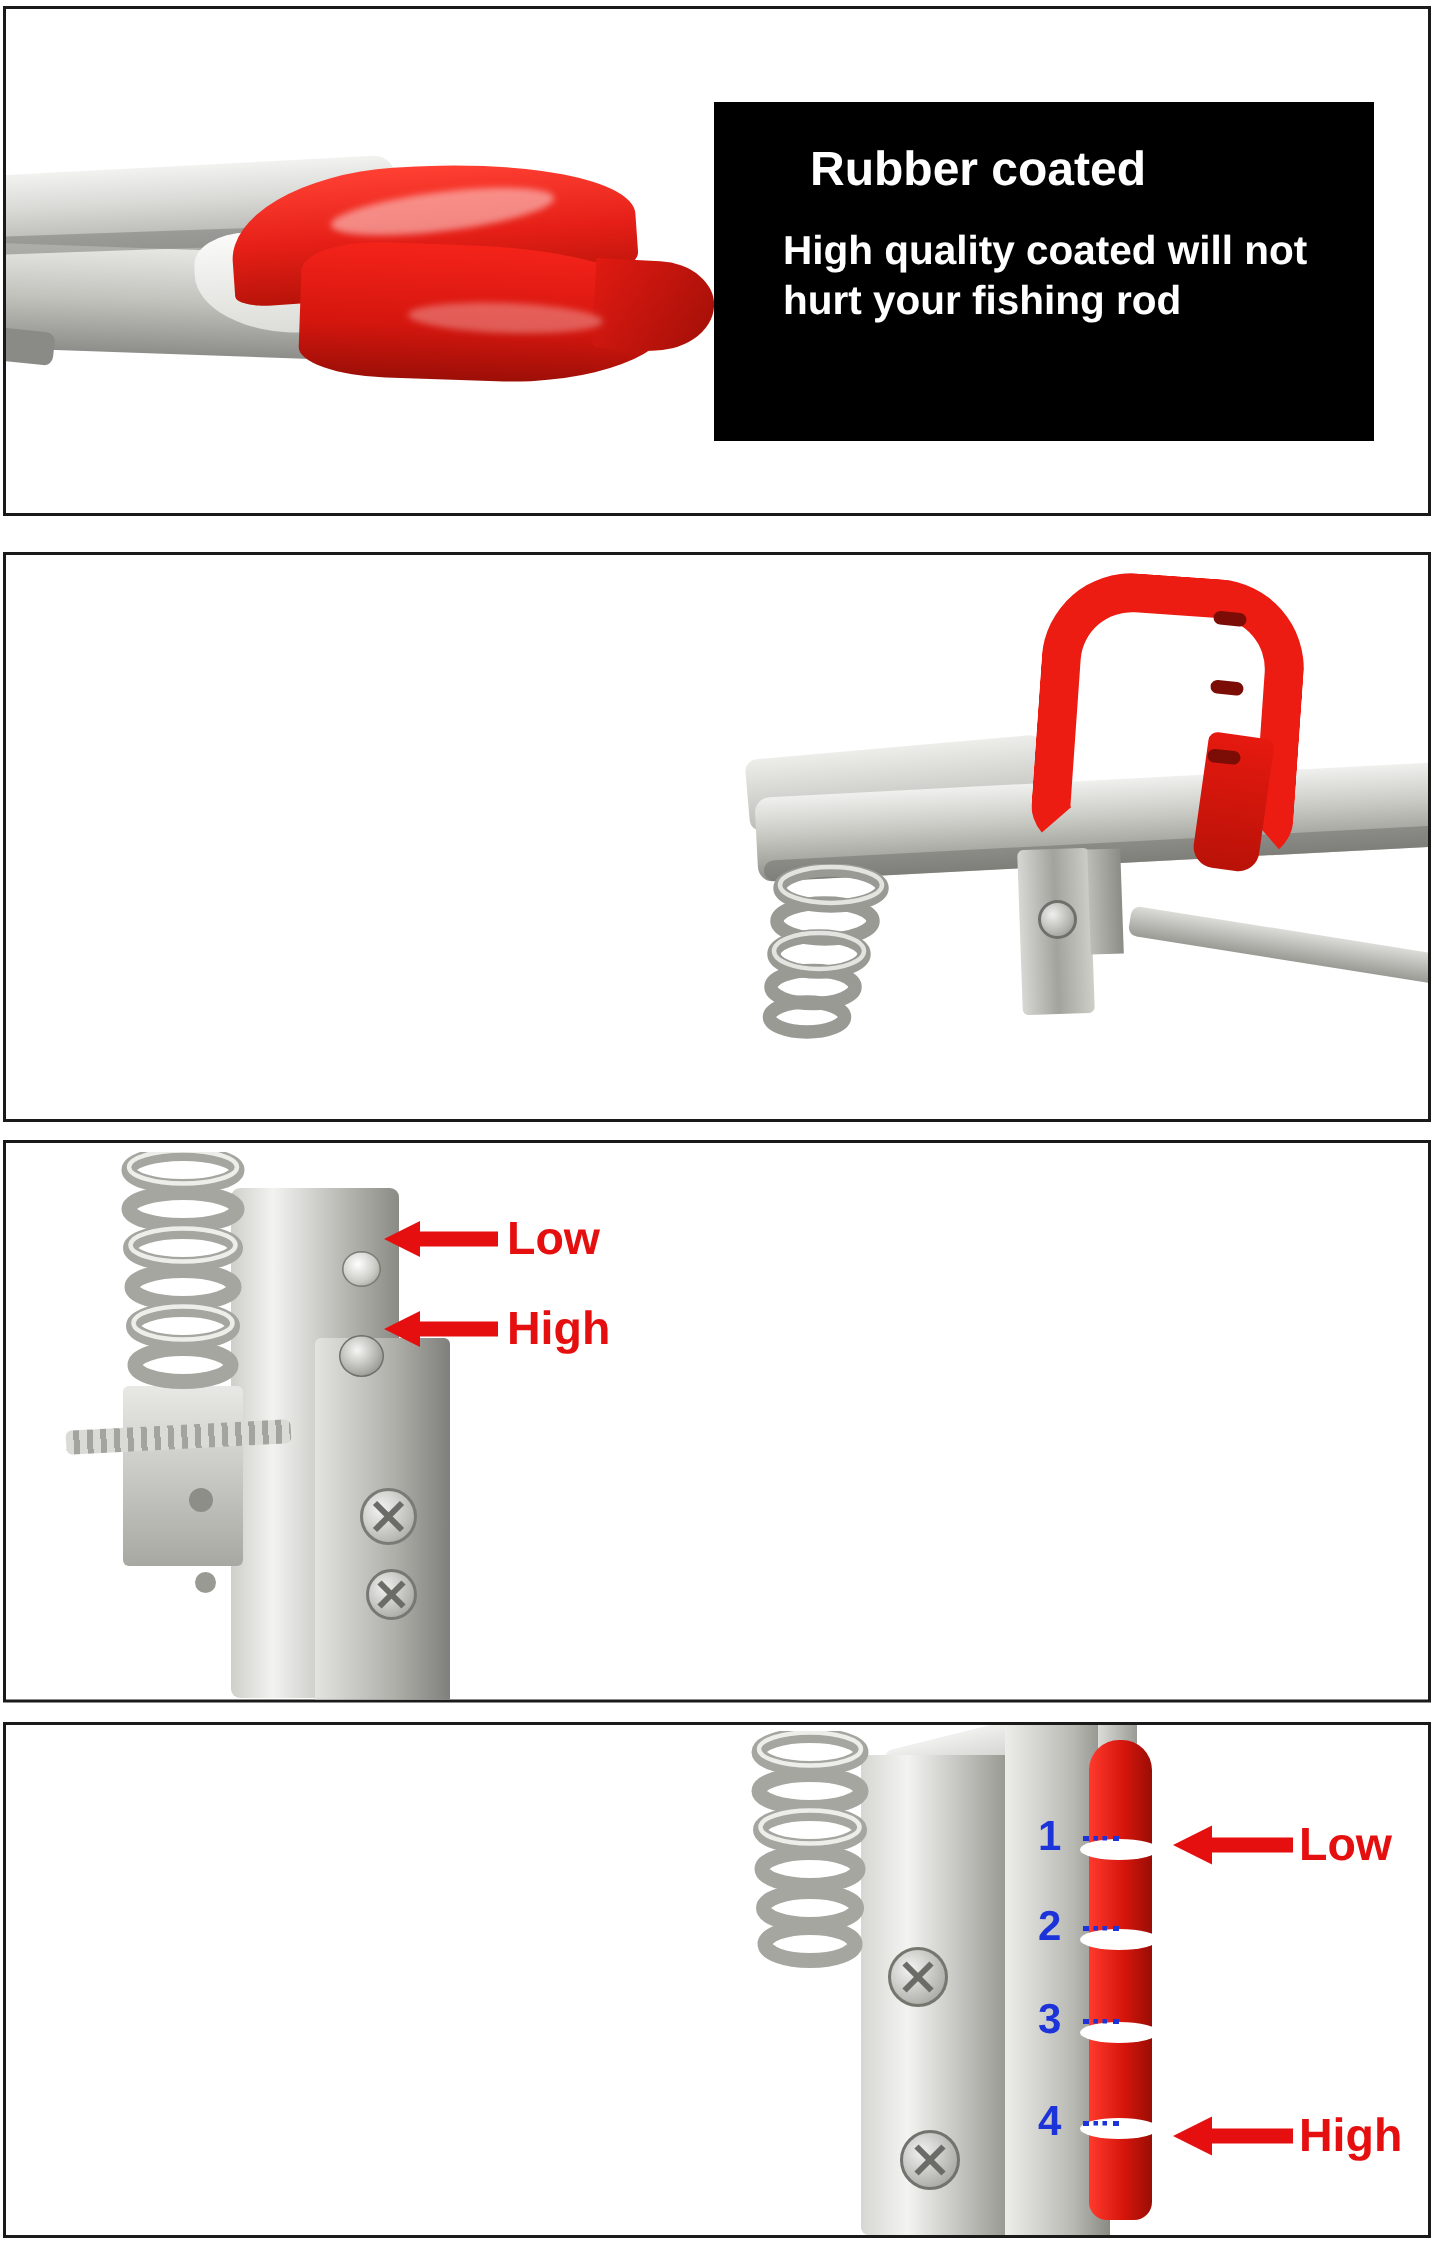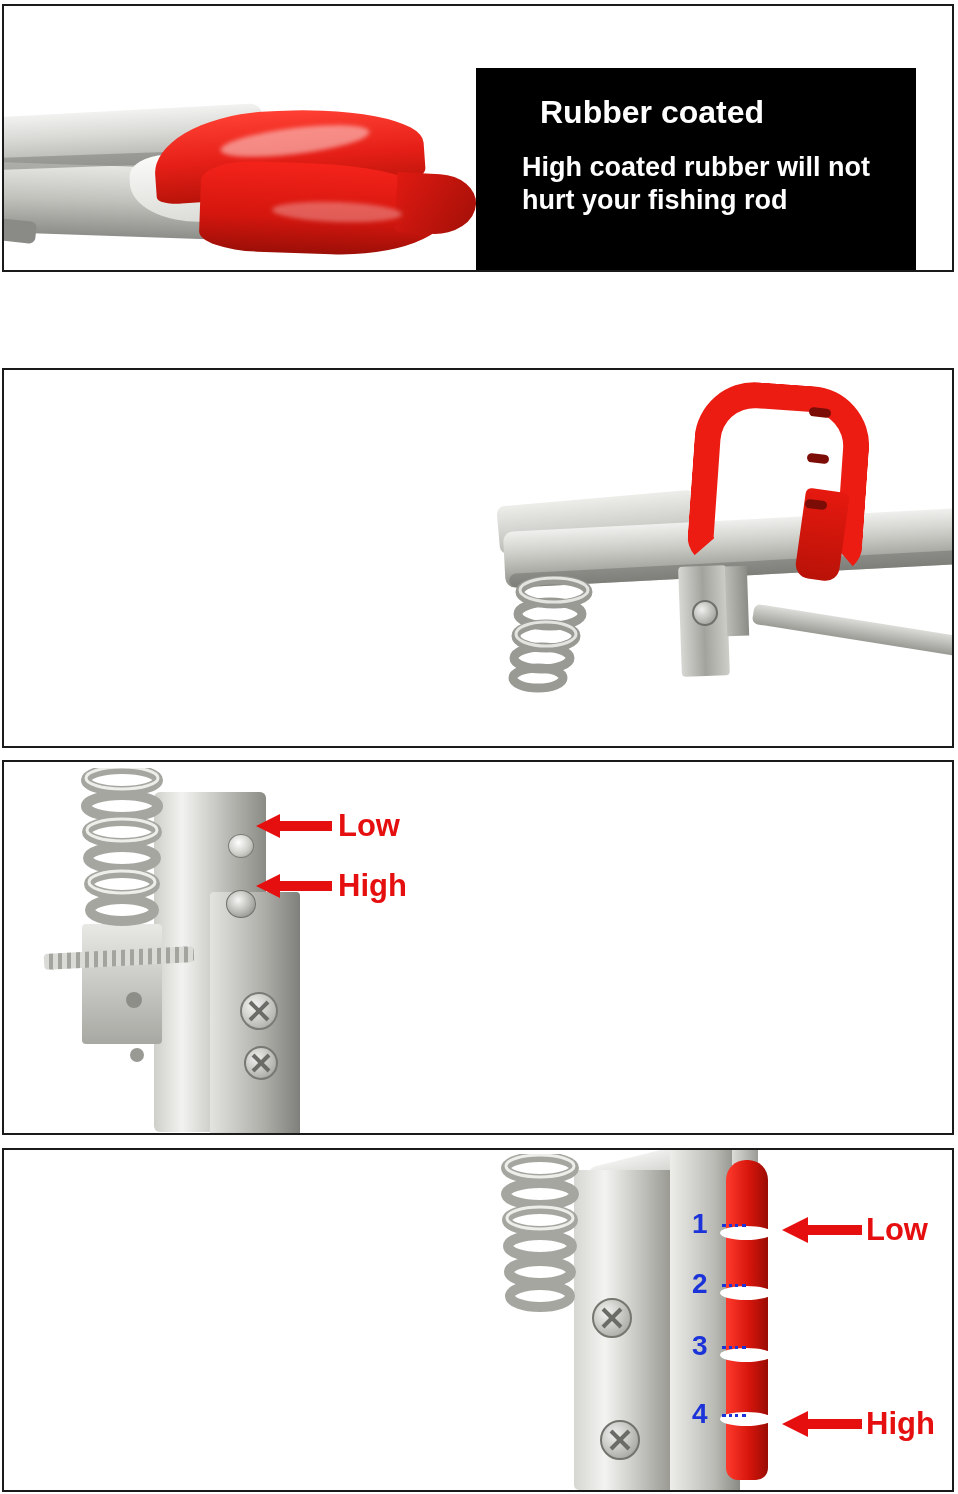--- a/index.html
+++ b/index.html
@@ -22,21 +22,21 @@
   }
 
   
   .panel {
     position: absolute;
     box-sizing: border-box;
     border: 2px solid #1a1a1a;
     background: #ffffff;
     overflow: hidden;
   }
-  #panel-1 { left: 2px;  top: 4px;    width: 952px; height: 268px; }
+  #panel-1 { left: 2px;  top: 4px;    width: 952px; height: 340px; }
   #panel-2 { left: 2px;  top: 368px;  width: 952px; height: 380px; }
   #panel-3 { left: 2px;  top: 760px;  width: 952px; height: 375px; }
   #panel-4 { left: 2px;  top: 1148px; width: 952px; height: 344px; }
 
   
   .caption {
     position: absolute;
     background: #000000;
     color: #ffffff;
     box-sizing: border-box;
@@ -359,21 +359,21 @@
       <div class="p1-red-upper"></div>
       <div class="p1-red-lower"></div>
       <div class="p1-tip"></div>
       <div class="p1-red-gloss"></div>
       <div class="p1-red-gloss2"></div>
       <div class="p1-notch"></div>
     </div>
 
     <div class="caption" id="caption-1">
       <div class="title">Rubber coated</div>
-      <div class="body">High coated rubber will not hurt your fishing rod</div>
+      <div class="body">High quality coated will not hurt your fishing rod</div>
     </div>
   </div>
 
   <div class="panel" id="panel-2">
 
     <div class="photo" id="photo-2">
       <div class="p2-bar2"></div>
       <div class="p2-bar"></div>
       <div class="p2-bar-shadow"></div>
       <div class="p2-strap"></div>

